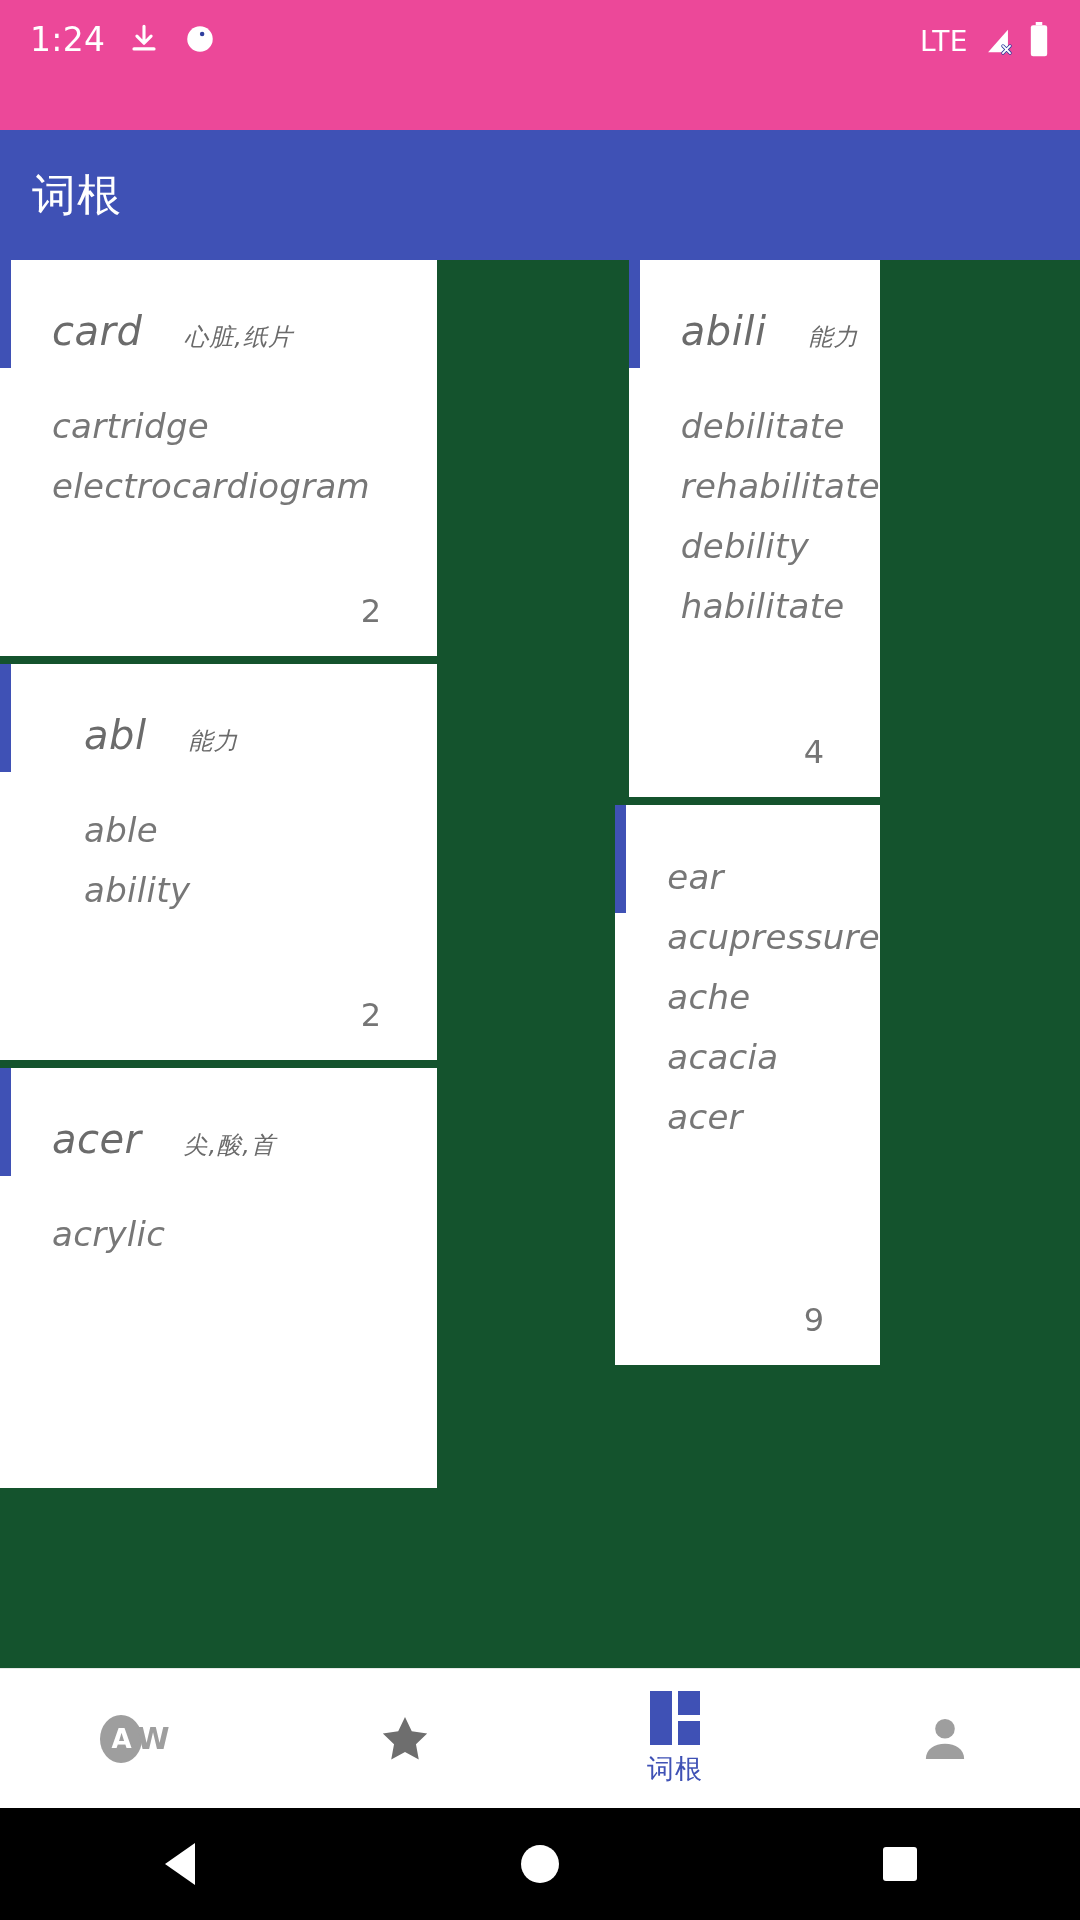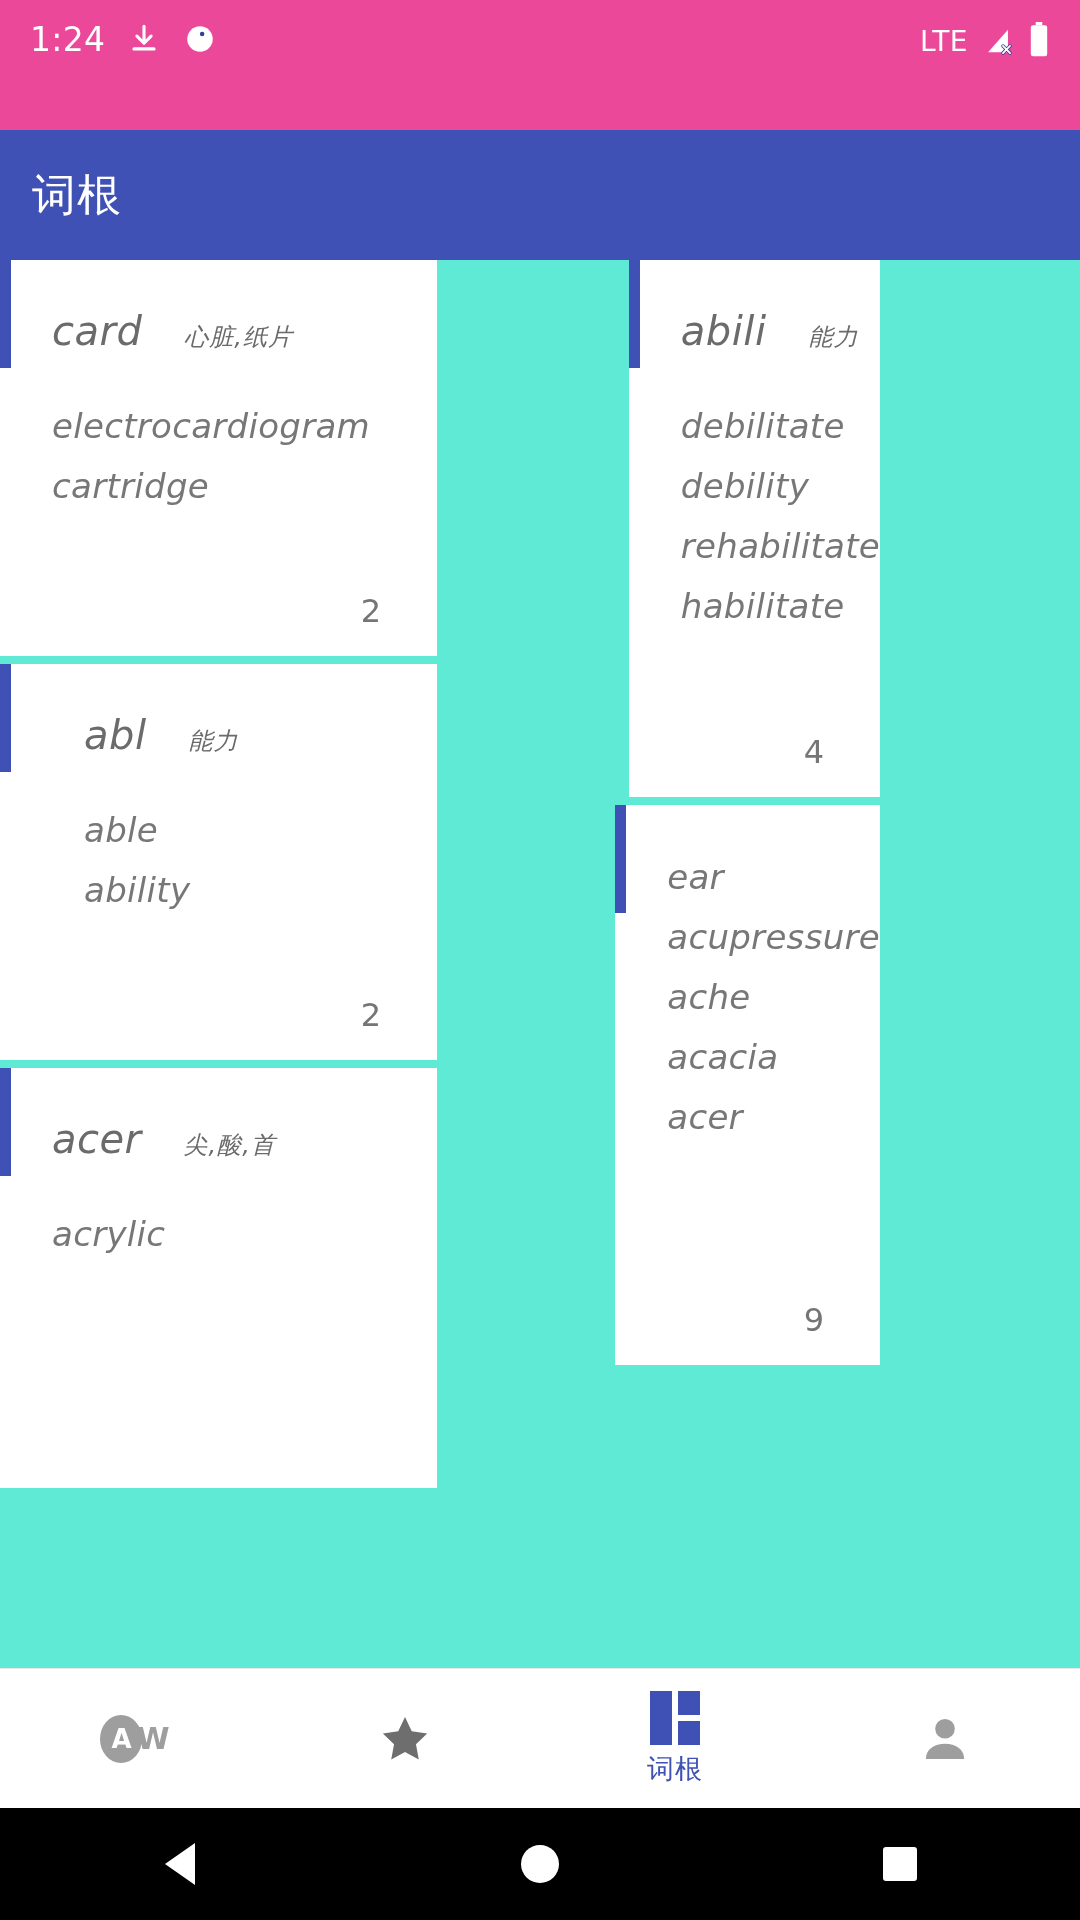--- a/index.html
+++ b/index.html
@@ -26,21 +26,21 @@
   
   .app-bar {
     height: 130px; background: #3f51b5;
     display: flex; align-items: center; padding: 0 32px;
   }
   .app-bar-title { color: #fff; font-size: 44px; font-weight: 400; letter-spacing: 1px; }
 
   
   .content {
     position: absolute; top: 260px; left: 0; right: 0; bottom: 252px;
-    background: #5eead4;
+    background: #14532d;
     display: flex; gap: 6px; overflow: hidden;
   }
   .column { width: 437px; display: flex; flex-direction: column; gap: 8px; }
   .column.right { width: 437px; align-items: flex-end; }
 
   .card {
     background: #ffffff;
     position: relative;
     padding: 0;
     flex: none;
@@ -163,22 +163,22 @@
 
   <div class="content">
     <div class="column left" id="col-left">
         <div class="card" style="min-height: 396px;">
           <div class="card-accent" style="height: 108px;"></div>
           <div class="card-head">
             <span class="root-name">card</span>
             <span class="root-meaning">心脏,纸片</span>
           </div>
           <div class="word-list">
+            <div class="word">cartridge</div>
             <div class="word">electrocardiogram</div>
-            <div class="word">cartridge</div>
           </div>
           <div class="card-count">2</div>
         </div>
         <div class="card" style="min-height: 396px; padding-left: 32px;">
           <div class="card-accent" style="height: 108px;"></div>
           <div class="card-head">
             <span class="root-name">abl</span>
             <span class="root-meaning">能力</span>
           </div>
           <div class="word-list">
@@ -201,22 +201,22 @@
       </div>
     <div class="column right" id="col-right">
         <div class="card" style="min-height: 537px;">
           <div class="card-accent" style="height: 108px;"></div>
           <div class="card-head">
             <span class="root-name">abili</span>
             <span class="root-meaning">能力</span>
           </div>
           <div class="word-list">
             <div class="word">debilitate</div>
+            <div class="word">rehabilitate</div>
             <div class="word">debility</div>
-            <div class="word">rehabilitate</div>
             <div class="word">habilitate</div>
           </div>
           <div class="card-count">4</div>
         </div>
         <div class="card" style="min-height: 560px;">
           <div class="card-accent" style="height: 108px;"></div>
           <div class="word-list">
             <div class="word">ear</div>
             <div class="word">acupressure</div>
             <div class="word">ache</div>

